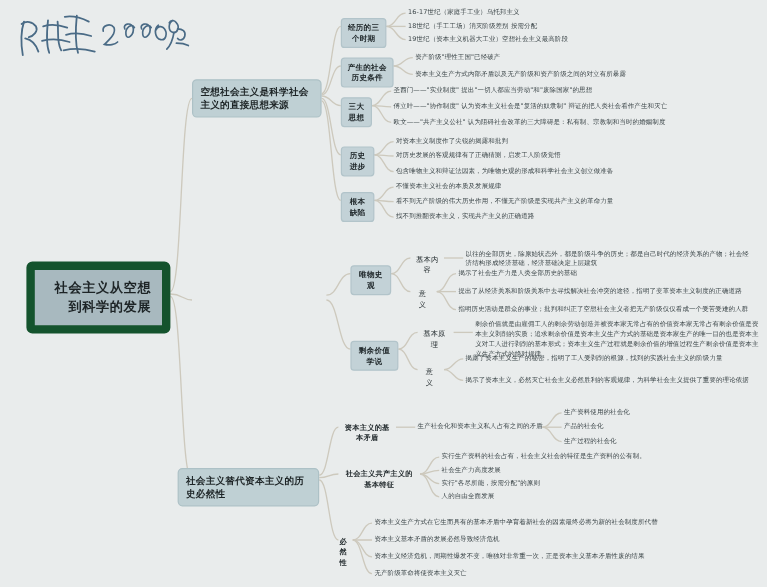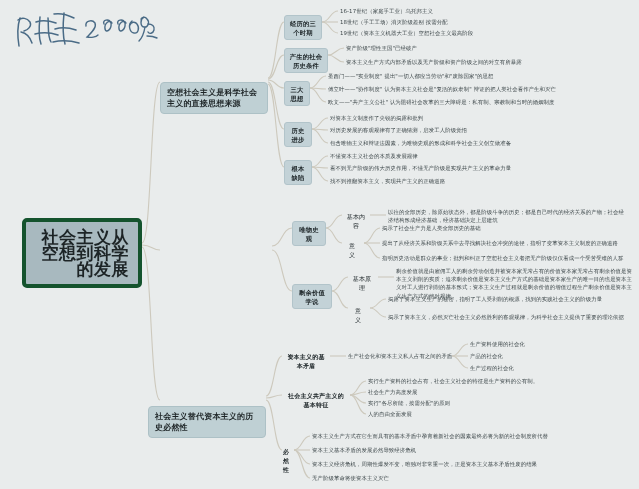--- a/index.html
+++ b/index.html
@@ -11,42 +11,41 @@
     position:relative;
   }
   #canvas{position:absolute;left:0;top:0;width:639px;height:489px;}
   svg.links{position:absolute;left:0;top:0;width:639px;height:489px;pointer-events:none;}
 
   .node{position:absolute;box-sizing:border-box;}
 
   
   .root{
     background:#a8b9bf;
-    border:4px solid #14532d;
+    border:7px solid #14532d;
     border-radius:5px;
     color:#1d2426;
-    font-size:17px;
+    font-size:11px;
     font-weight:bold;
     line-height:16px;
     text-align:right;
     padding:7px 9px 7px 9px;
     letter-spacing:0.5px;
   }
   
   .lv1{
     background:#bfd0d4;
     border:1px solid #adc1c6;
     border-radius:4px;
     color:#1d2426;
     font-size:8px;
     font-weight:bold;
     line-height:11px;
     padding:4px 6px;
     letter-spacing:0.2px;
-    margin-top:16px;
   }
   
   .lv2{
     background:#c3d2d7;
     border:1px solid #b2c4ca;
     border-radius:3px;
     color:#20282b;
     font-size:6.3px;
     font-weight:bold;
     line-height:9px;

